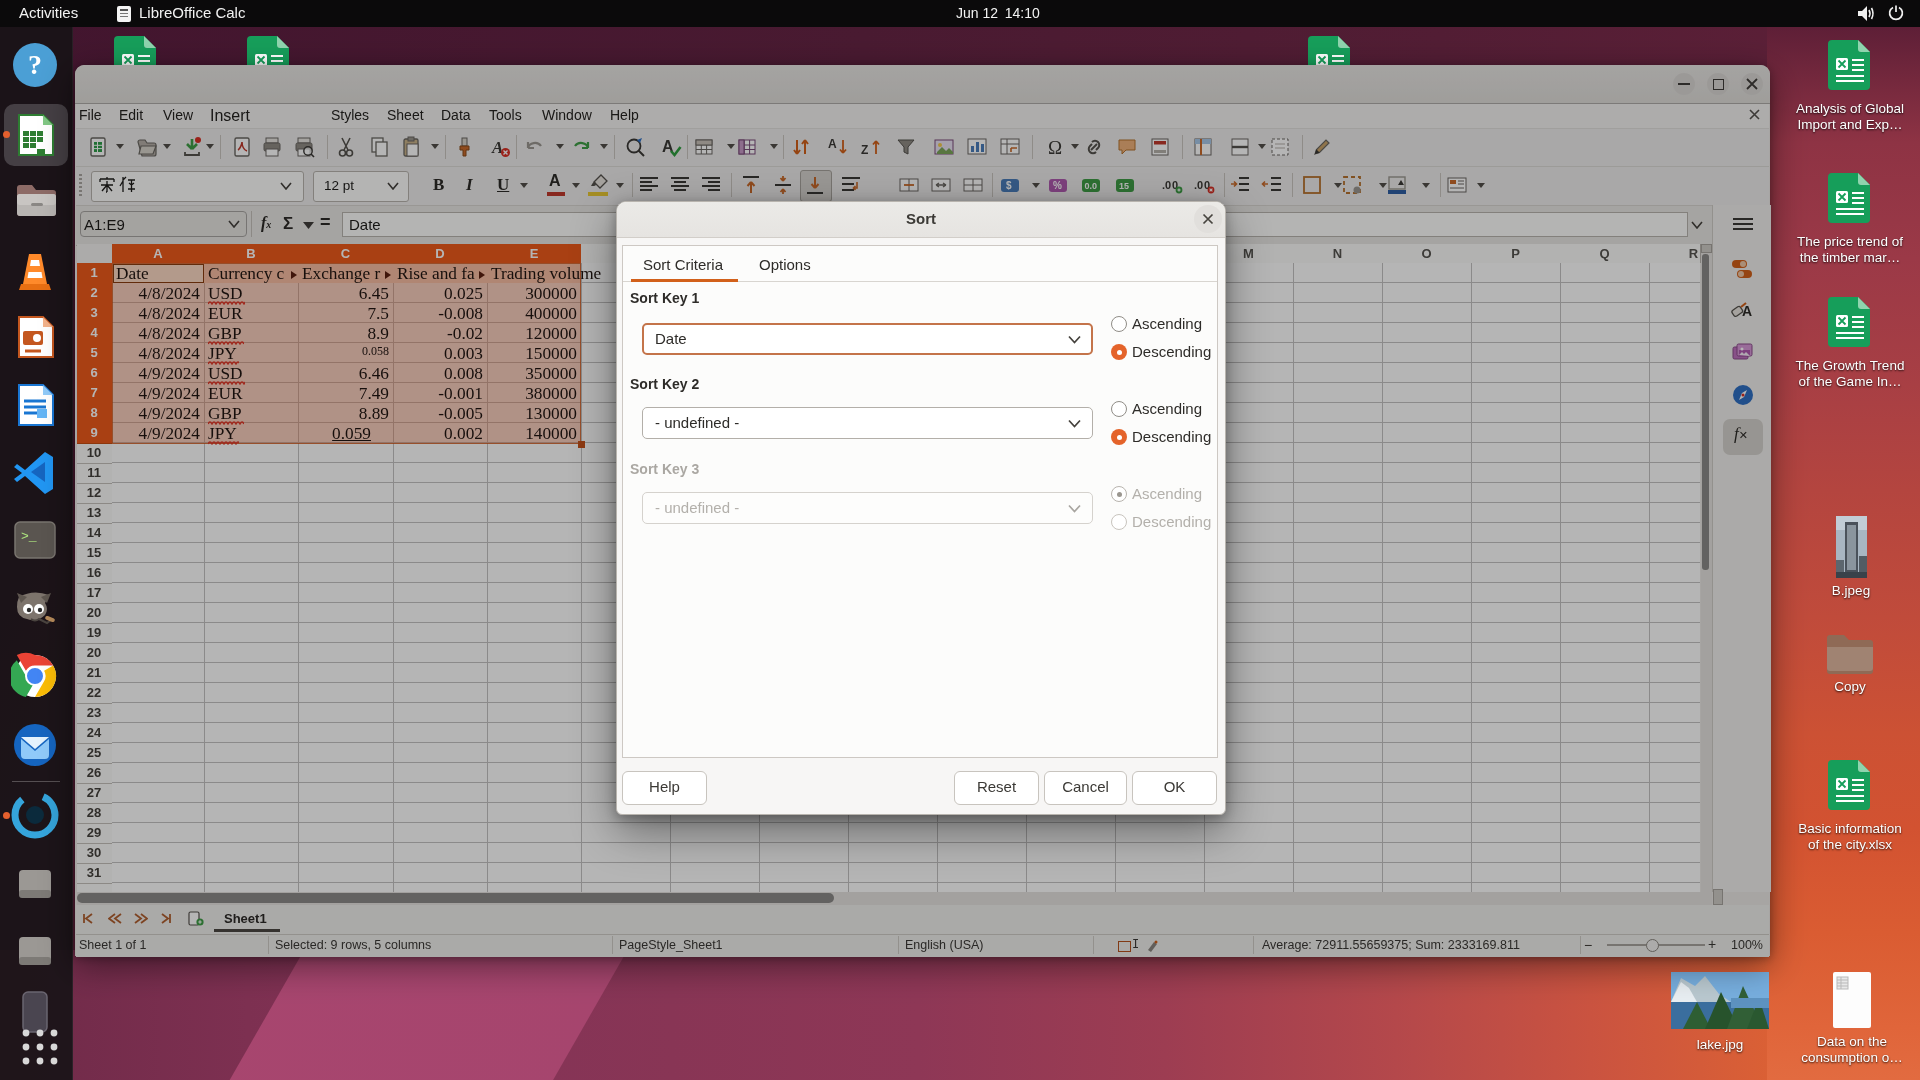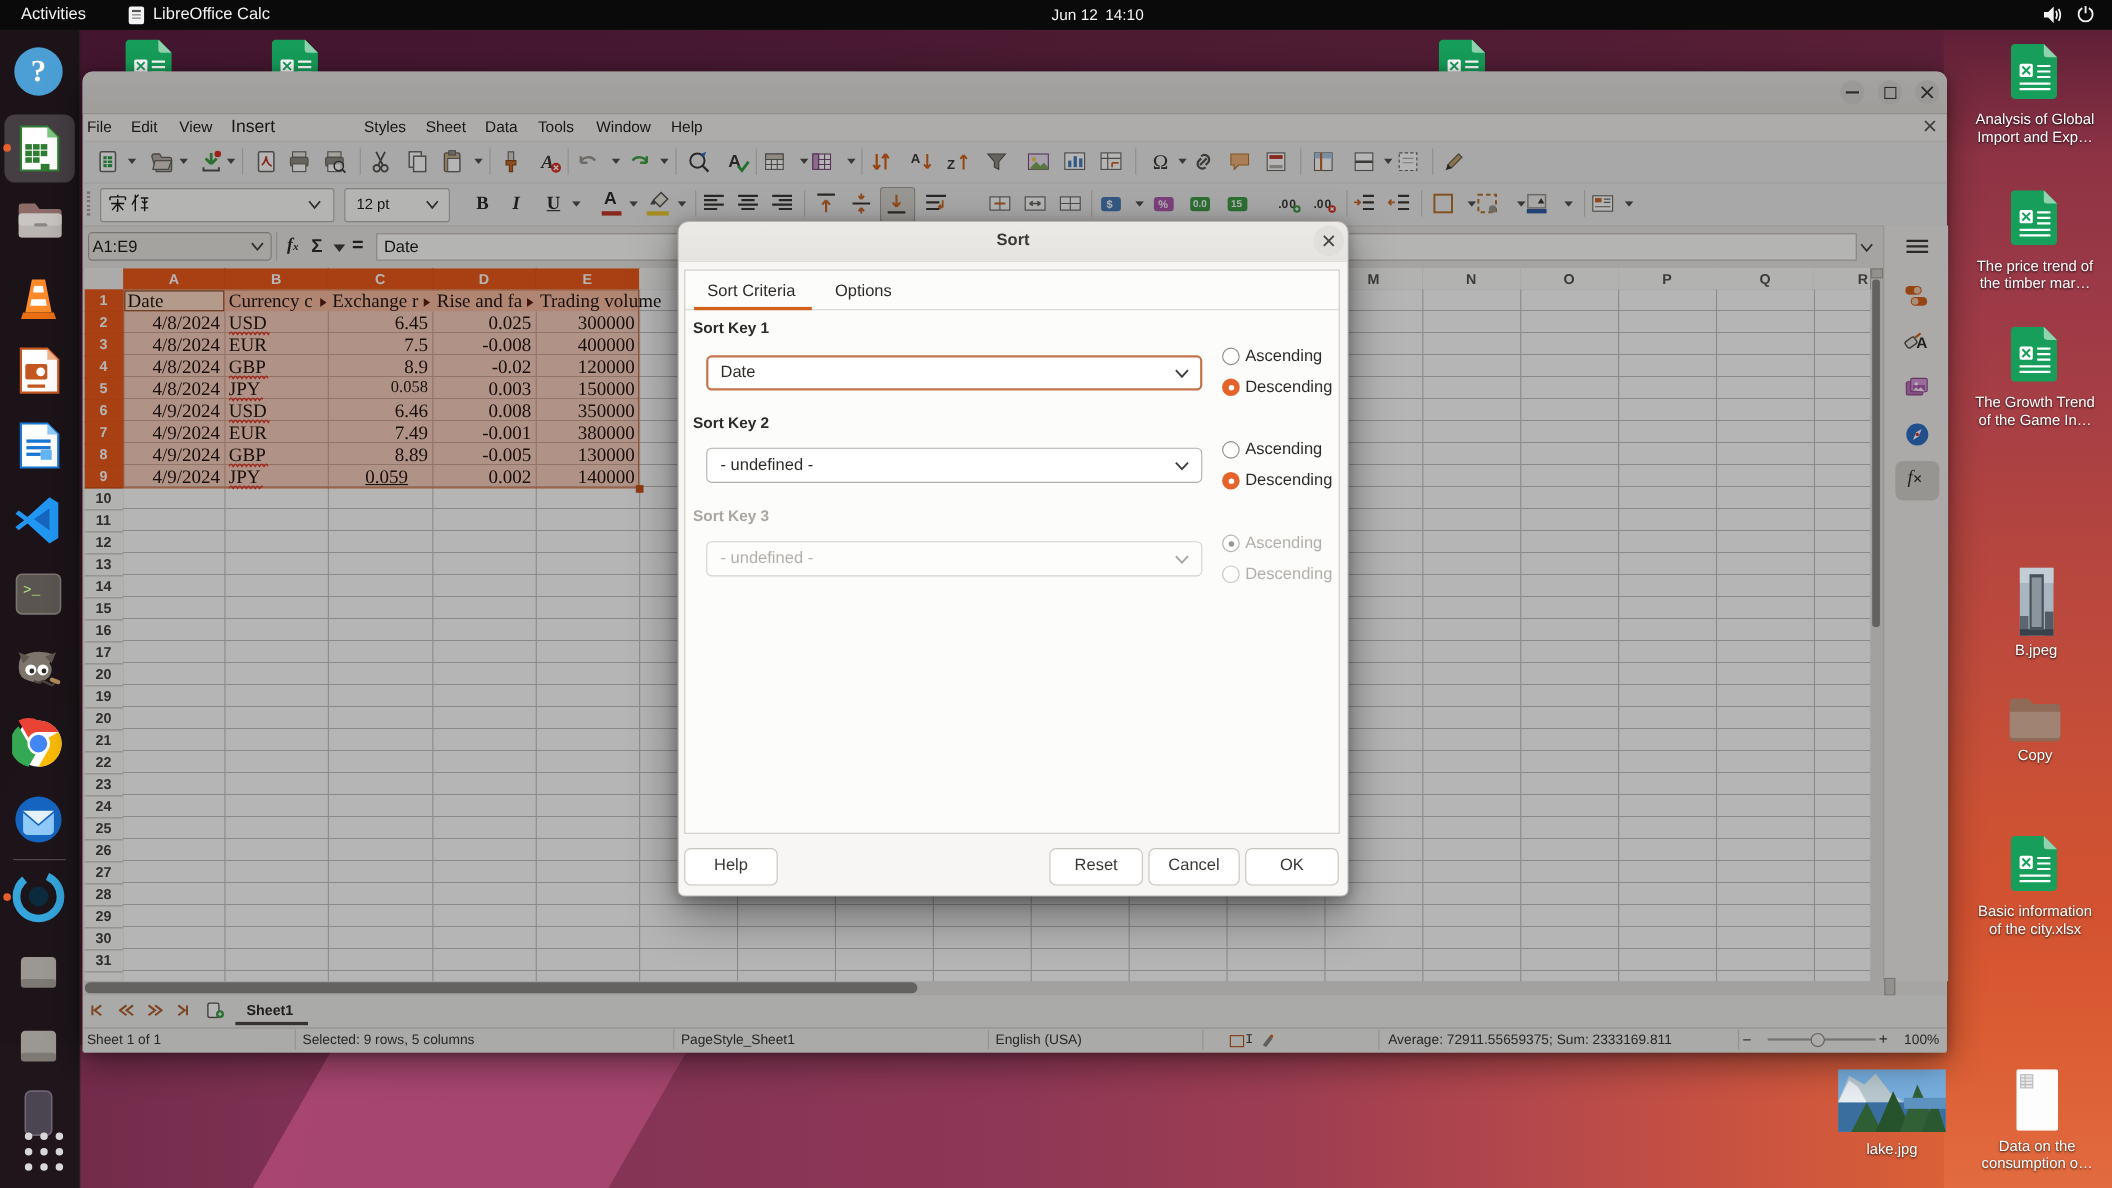--- a/index.html
+++ b/index.html
@@ -895,21 +895,21 @@
 <div class="a nosel" style="left:397px;top:304px;width:86px;text-align:right;font-family:'Liberation Serif',serif;font-size:17.3px;color:#201511;">-0.008</div>
 <div class="a nosel" style="left:491px;top:304px;width:86px;text-align:right;font-family:'Liberation Serif',serif;font-size:17.3px;color:#201511;">400000</div>
 <div class="a nosel" style="left:116px;top:324px;width:84px;text-align:right;font-family:'Liberation Serif',serif;font-size:17.3px;color:#201511;">4/8/2024</div>
 <div class="a nosel" style="left:208px;top:324px;font-family:'Liberation Serif',serif;font-size:17.3px;color:#201511;">GBP</div>
 <div class="a nosel" style="left:302px;top:324px;width:87px;text-align:right;font-family:'Liberation Serif',serif;font-size:17.3px;color:#201511;">8.9</div>
 <div class="a nosel" style="left:397px;top:324px;width:86px;text-align:right;font-family:'Liberation Serif',serif;font-size:17.3px;color:#201511;">-0.02</div>
 <div class="a nosel" style="left:491px;top:324px;width:86px;text-align:right;font-family:'Liberation Serif',serif;font-size:17.3px;color:#201511;">120000</div>
 <svg class="a" style="left:208px;top:341px;" width="36" height="4" viewBox="0 0 36 4">​<path d="M0 3 q2 -4 4 0 q2 -4 4 0 q2 -4 4 0 q2 -4 4 0 q2 -4 4 0 q2 -4 4 0 q2 -4 4 0 q2 -4 4 0 q2 -4 4 0" stroke="#e03a2a" stroke-width="1.4" fill="none"></path></svg>
 <div class="a nosel" style="left:116px;top:344px;width:84px;text-align:right;font-family:'Liberation Serif',serif;font-size:17.3px;color:#201511;">4/8/2024</div>
 <div class="a nosel" style="left:208px;top:344px;font-family:'Liberation Serif',serif;font-size:17.3px;color:#201511;">JPY</div>
-<div class="a nosel" style="left:302px;top:344px;width:87px;text-align:right;font-family:'Liberation Serif',serif;font-size:15px;color:#201511;">0.058</div>
+<div class="a nosel" style="left:302px;top:344px;width:87px;text-align:right;font-family:'Liberation Serif',serif;font-size:12px;color:#201511;">0.058</div>
 <div class="a nosel" style="left:397px;top:344px;width:86px;text-align:right;font-family:'Liberation Serif',serif;font-size:17.3px;color:#201511;">0.003</div>
 <div class="a nosel" style="left:491px;top:344px;width:86px;text-align:right;font-family:'Liberation Serif',serif;font-size:17.3px;color:#201511;">150000</div>
 <svg class="a" style="left:208px;top:361px;" width="31" height="4" viewBox="0 0 31 4">​<path d="M0 3 q2 -4 4 0 q2 -4 4 0 q2 -4 4 0 q2 -4 4 0 q2 -4 4 0 q2 -4 4 0 q2 -4 4 0 q2 -4 4 0" stroke="#e03a2a" stroke-width="1.4" fill="none"></path></svg>
 <div class="a nosel" style="left:116px;top:364px;width:84px;text-align:right;font-family:'Liberation Serif',serif;font-size:17.3px;color:#201511;">4/9/2024</div>
 <div class="a nosel" style="left:208px;top:364px;font-family:'Liberation Serif',serif;font-size:17.3px;color:#201511;">USD</div>
 <div class="a nosel" style="left:302px;top:364px;width:87px;text-align:right;font-family:'Liberation Serif',serif;font-size:17.3px;color:#201511;">6.46</div>
 <div class="a nosel" style="left:397px;top:364px;width:86px;text-align:right;font-family:'Liberation Serif',serif;font-size:17.3px;color:#201511;">0.008</div>
 <div class="a nosel" style="left:491px;top:364px;width:86px;text-align:right;font-family:'Liberation Serif',serif;font-size:17.3px;color:#201511;">350000</div>
 <svg class="a" style="left:208px;top:381px;" width="37" height="4" viewBox="0 0 37 4">​<path d="M0 3 q2 -4 4 0 q2 -4 4 0 q2 -4 4 0 q2 -4 4 0 q2 -4 4 0 q2 -4 4 0 q2 -4 4 0 q2 -4 4 0 q2 -4 4 0 q2 -4 4 0" stroke="#e03a2a" stroke-width="1.4" fill="none"></path></svg>
 <div class="a nosel" style="left:116px;top:384px;width:84px;text-align:right;font-family:'Liberation Serif',serif;font-size:17.3px;color:#201511;">4/9/2024</div>

